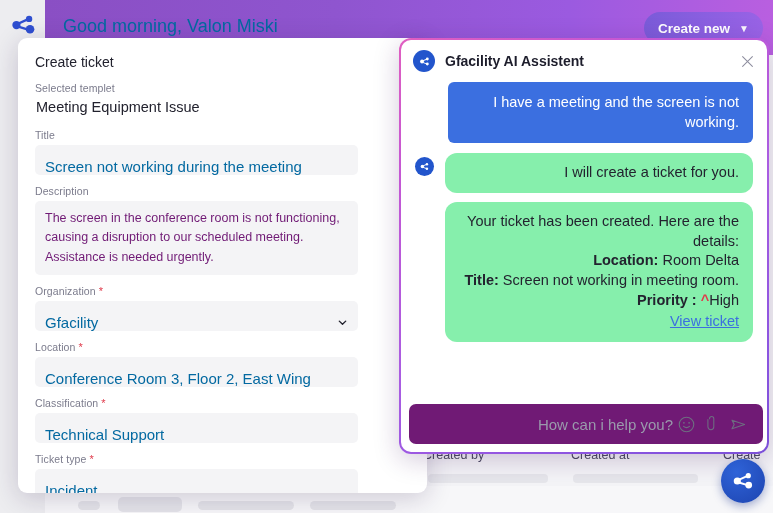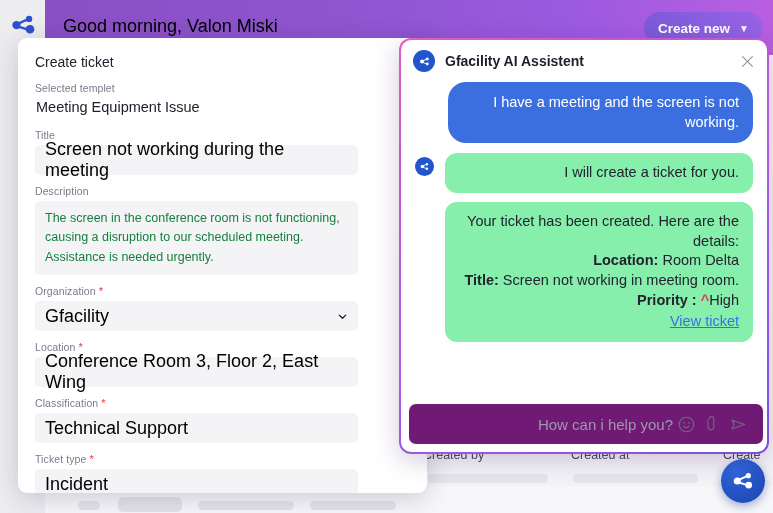--- a/index.html
+++ b/index.html
@@ -18,21 +18,21 @@
   }
   .bg-logo {
     position: absolute; left: 8px; top: 10px; width: 30px; height: 30px;
   }
   .bg-header {
     position: absolute; left: 45px; top: 0; width: 728px; height: 55px;
     background: linear-gradient(90deg, #8a4fc4 0%, #8f55cf 40%, #9b5ae0 72%, #b95fe0 100%);
   }
   .greeting {
     position: absolute; left: 63px; top: 16px;
-    font-size: 18px; color: #000000; font-weight: 400;
+    font-size: 18px; color: #0369a1; font-weight: 400;
     white-space: nowrap;
   }
   .create-new-btn {
     position: absolute; right: 10px; top: 12px;
     height: 30px; padding: 16px 14px;
     display: flex; align-items: center; gap: 9px;
     background: linear-gradient(100deg, #7a5bd8 0%, #8a5fe0 50%, #9a63e6 100%);
     border-radius: 16px; color: #fff; font-size: 13.5px; font-weight: 600;
     white-space: nowrap; cursor: pointer;
   }
@@ -97,27 +97,27 @@
   .fld { margin-bottom: 10px; }
   .fld-label {
     font-size: 10.5px; color: #7b7b8c; margin-bottom: 4px; letter-spacing: .1px;
   }
   .req { color: #e0394a; font-size: 11px; }
   .fld-static {
     font-size: 14.5px; color: #22222e; padding: 1px 0 0 1px;
   }
   .fld-input {
     height: 30px; background: #f4f4f6; border-radius: 5px;
-    display: flex; align-items: center; padding: 0 10px;
-    font-size: 18px; color: #000000;
+    display: flex; align-items: flex-end; padding: 0 10px;
+    font-size: 15px; color: #0369a1;
   }
   .fld-input.select { justify-content: space-between; cursor: pointer; }
   .fld-textarea {
     background: #f4f4f6; border-radius: 5px; padding: 8px 10px;
-    font-size: 12.5px; color: #15803d; line-height: 1.55;
+    font-size: 12.5px; color: #701a75; line-height: 1.55;
   }
 
   
   .ai-panel {
     position: absolute; left: 399px; top: 38px; width: 370px; height: 416px;
     border-radius: 12px;
     padding: 2px;
     background: linear-gradient(150deg, #e05ec0 0%, #c457d4 22%, #a95ce2 55%, #8a54e0 85%, #7b4fd8 100%);
     box-shadow: 0 6px 26px rgba(60,20,90,.22);
   }
@@ -141,21 +141,21 @@
     position: absolute; right: 10px; top: 11px; width: 20px; height: 20px;
     display: flex; align-items: center; justify-content: center; cursor: pointer;
   }
   .chat {
     position: absolute; left: 0; top: 42px; width: 100%; height: 322px;
     padding: 0 14px; overflow: hidden;
   }
   .msg-user {
     margin-left: auto; width: 305px;
     background: #3b6fe0; color: #ffffff;
-    border-radius: 18px; padding: 11px 14px;
+    border-radius: 6px; padding: 11px 14px;
     font-size: 14.5px; line-height: 1.35;
   }
   .msg-bot-row { display: flex; align-items: flex-start; margin-top: 10px; }
   .msg-bot-av {
     width: 19px; height: 19px; border-radius: 50%; background: #2255cc;
     display: flex; align-items: center; justify-content: center; flex: none;
     margin-top: 4px;
   }
   .msg-bot {
     margin-left: 11px; background: #86efac; border-radius: 12px;

